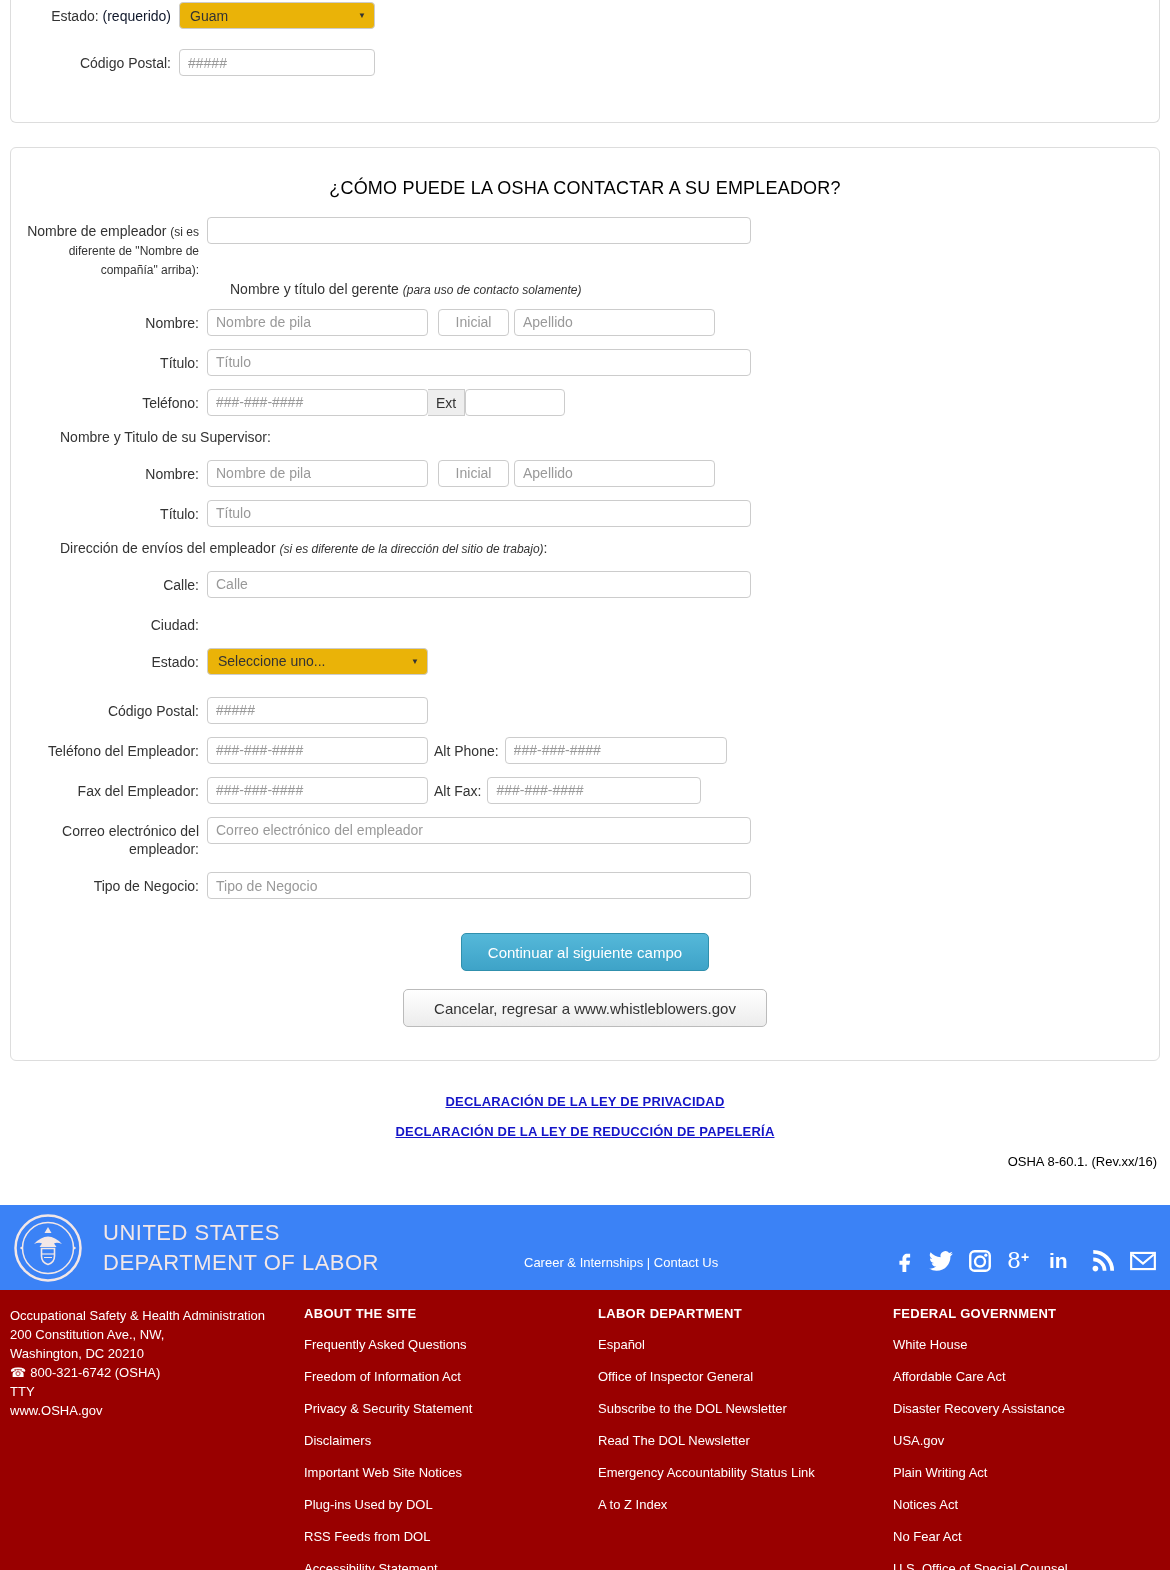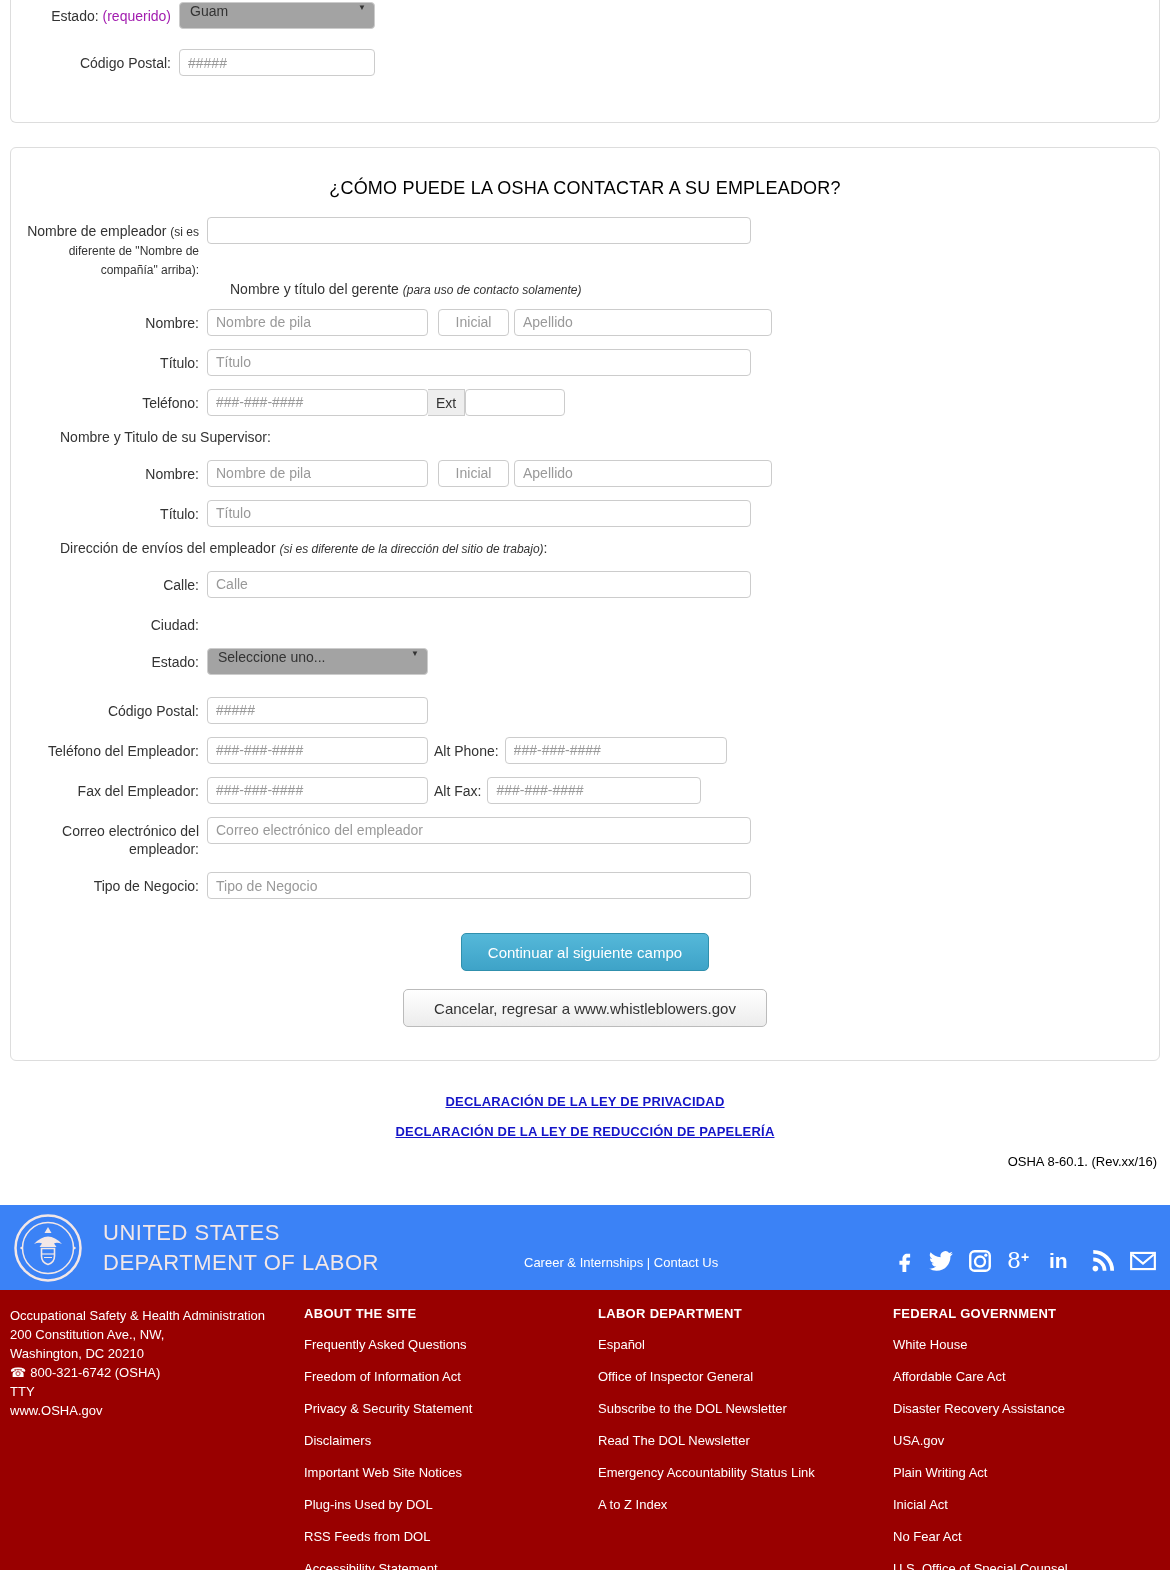--- a/index.html
+++ b/index.html
@@ -17,36 +17,36 @@
   .flabel-top { width:160px; }
   .fctrl { margin-left:8px; display:flex; align-items:flex-start; }
   .flabel .small { font-size:12px; }
 
   input.txt {
     height:27px; border:1px solid #ccc; border-radius:4px; padding:3px 8px;
     font-family:"Liberation Sans", sans-serif; font-size:14px; color:#333; background:#fff; outline:none;
   }
   input.txt::placeholder { color:#999; opacity:1; }
   .w-full { width:544px; } .w-med { width:221px; } .w-sm { width:71px;text-align:center; }
-  .w-last { width:258px; } .w-ext { width:100px; } .w-alt { width:222px; } .w-altfax { width:214px; }
+  .w-last { width:201px; } .w-ext { width:100px; } .w-alt { width:222px; } .w-altfax { width:214px; }
   .w-top { width:196px; }
 
   .fselect {
-    height:27px; border:1px solid #ccc; border-radius:4px; background:#a3a3a3;
-    display:flex; align-items:flex-start; justify-content:space-between;
+    height:27px; border:1px solid #ccc; border-radius:4px; background:#eab308;
+    display:flex; align-items:center; justify-content:space-between;
     padding:0 8px 0 10px; cursor:pointer; color:#333;gap:48px;
   }
   .fselect .caret { font-size:8px; color:#333; margin-left:10px; }
 
   .addon {
     height:27px; border:1px solid #ccc; border-left:none; background:#eee;
     padding:4px 8px; font-size:14px; color:#333; line-height:18px;
   }
   .grp-right { border-radius:0 4px 4px 0; border-left:none; }
-  .req { color:#a21caf; }
+  .req { color:#0f172a; }
 
   .section-title { text-align:center; font-size:18px; color:#000; margin:2px 0 18px; letter-spacing:.2px; }
   .inline-heading { margin:2px 0 12px 203px; }
   .left-heading { margin:3px 0 15px 33px; }
   .note { font-style:italic; font-size:12px; }
 
   .btn-continue {
     display:block; margin:34px auto 0; padding:0 26px; height:38px;
     background:linear-gradient(#55b8d9,#3ea3c8); border:1px solid #3090ad; border-radius:5px;
     color:#fff; font-size:15px; font-family:"Liberation Sans", sans-serif; cursor:pointer;
@@ -309,18 +309,18 @@
       <div class="fitem">Emergency Accountability Status Link</div>
       <div class="fitem">A to Z Index</div>
     </div>
     <div class="fcol">
       <div class="fhead">FEDERAL GOVERNMENT</div>
       <div class="fitem">White House</div>
       <div class="fitem">Affordable Care Act</div>
       <div class="fitem">Disaster Recovery Assistance</div>
       <div class="fitem">USA.gov</div>
       <div class="fitem">Plain Writing Act</div>
-      <div class="fitem">Inicial Act</div>
+      <div class="fitem">Notices Act</div>
       <div class="fitem">No Fear Act</div>
       <div class="fitem">U.S. Office of Special Counsel</div>
     </div>
   </div>
 </div>
 
 </body></html>

